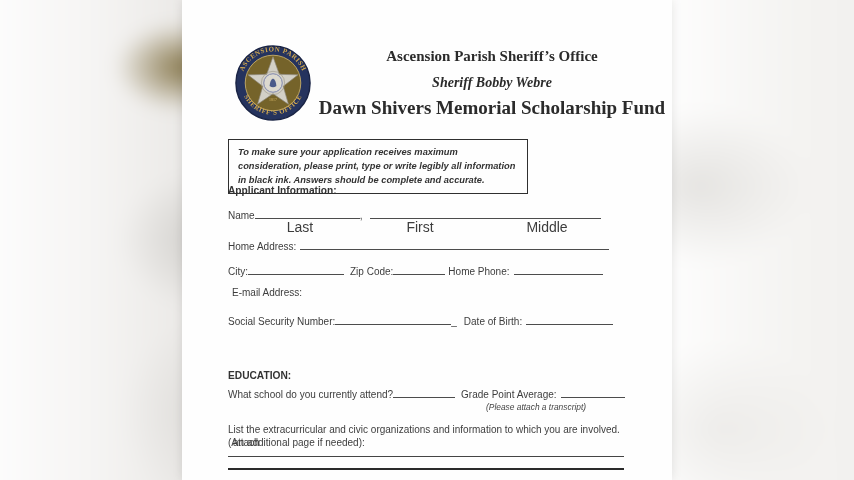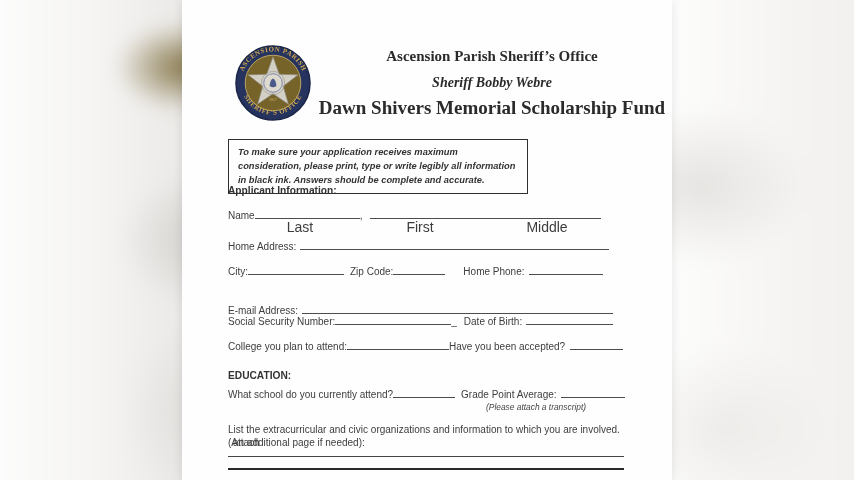--- a/index.html
+++ b/index.html
@@ -127,43 +127,37 @@
     <div class="row" style="top:240px;">
       <span>Home Address:</span>
       <span class="ln grow" style="margin-left:4px;margin-right:16px;"></span>
     </div>
 
     <div class="row" style="top:265px;">
       <span>City:</span>
         <span class="ln" style="width:96px;"></span>
       <span style="margin-left:6px;">Zip Code:</span>
         <span class="ln" style="width:52px;"></span>
-      <span style="margin-left:18px;">Home Phone:</span>
+      <span style="margin-left:3px;">Home Phone:</span>
       <span class="ln grow" style="margin-left:4px;margin-right:22px;"></span>
     </div>
 
-    <div class="row" style="top:304px;">
+    <div class="row" style="top:286px;flex-direction:column;">
       <span>E-mail Address:</span>
       <span class="ln grow" style="margin-left:4px;margin-right:12px;"></span>
     </div>
 
     <div class="row" style="top:315px;">
       <span>Social Security Number:</span>
         <span class="ln" style="width:116px;"></span>
         <span>_</span>
       <span style="margin-left:7px;">Date of Birth:</span>
       <span class="ln grow" style="margin-left:4px;margin-right:12px;"></span>
     </div>
 
-    <div class="row" style="top:340px;">
-      <span>College you plan to attend:</span>
-        <span class="ln" style="width:102px;"></span>
-      <span>Have you been accepted?</span>
-      <span class="ln grow" style="margin-left:5px;margin-right:2px;"></span>
-    </div>
 
     <div class="sec-h" style="top:370px;">EDUCATION:</div>
 
     <div class="row" style="top:388px;text-align:center;">
       <span>What school do you currently attend?</span>
         <span class="ln" style="width:62px;"></span>
       <span style="margin-left:6px;">Grade Point Average:</span>
       <span class="ln grow" style="margin-left:4px;"></span>
     </div>
     <div class="note" style="left:304px;top:402px;">(Please attach a transcript)</div>

